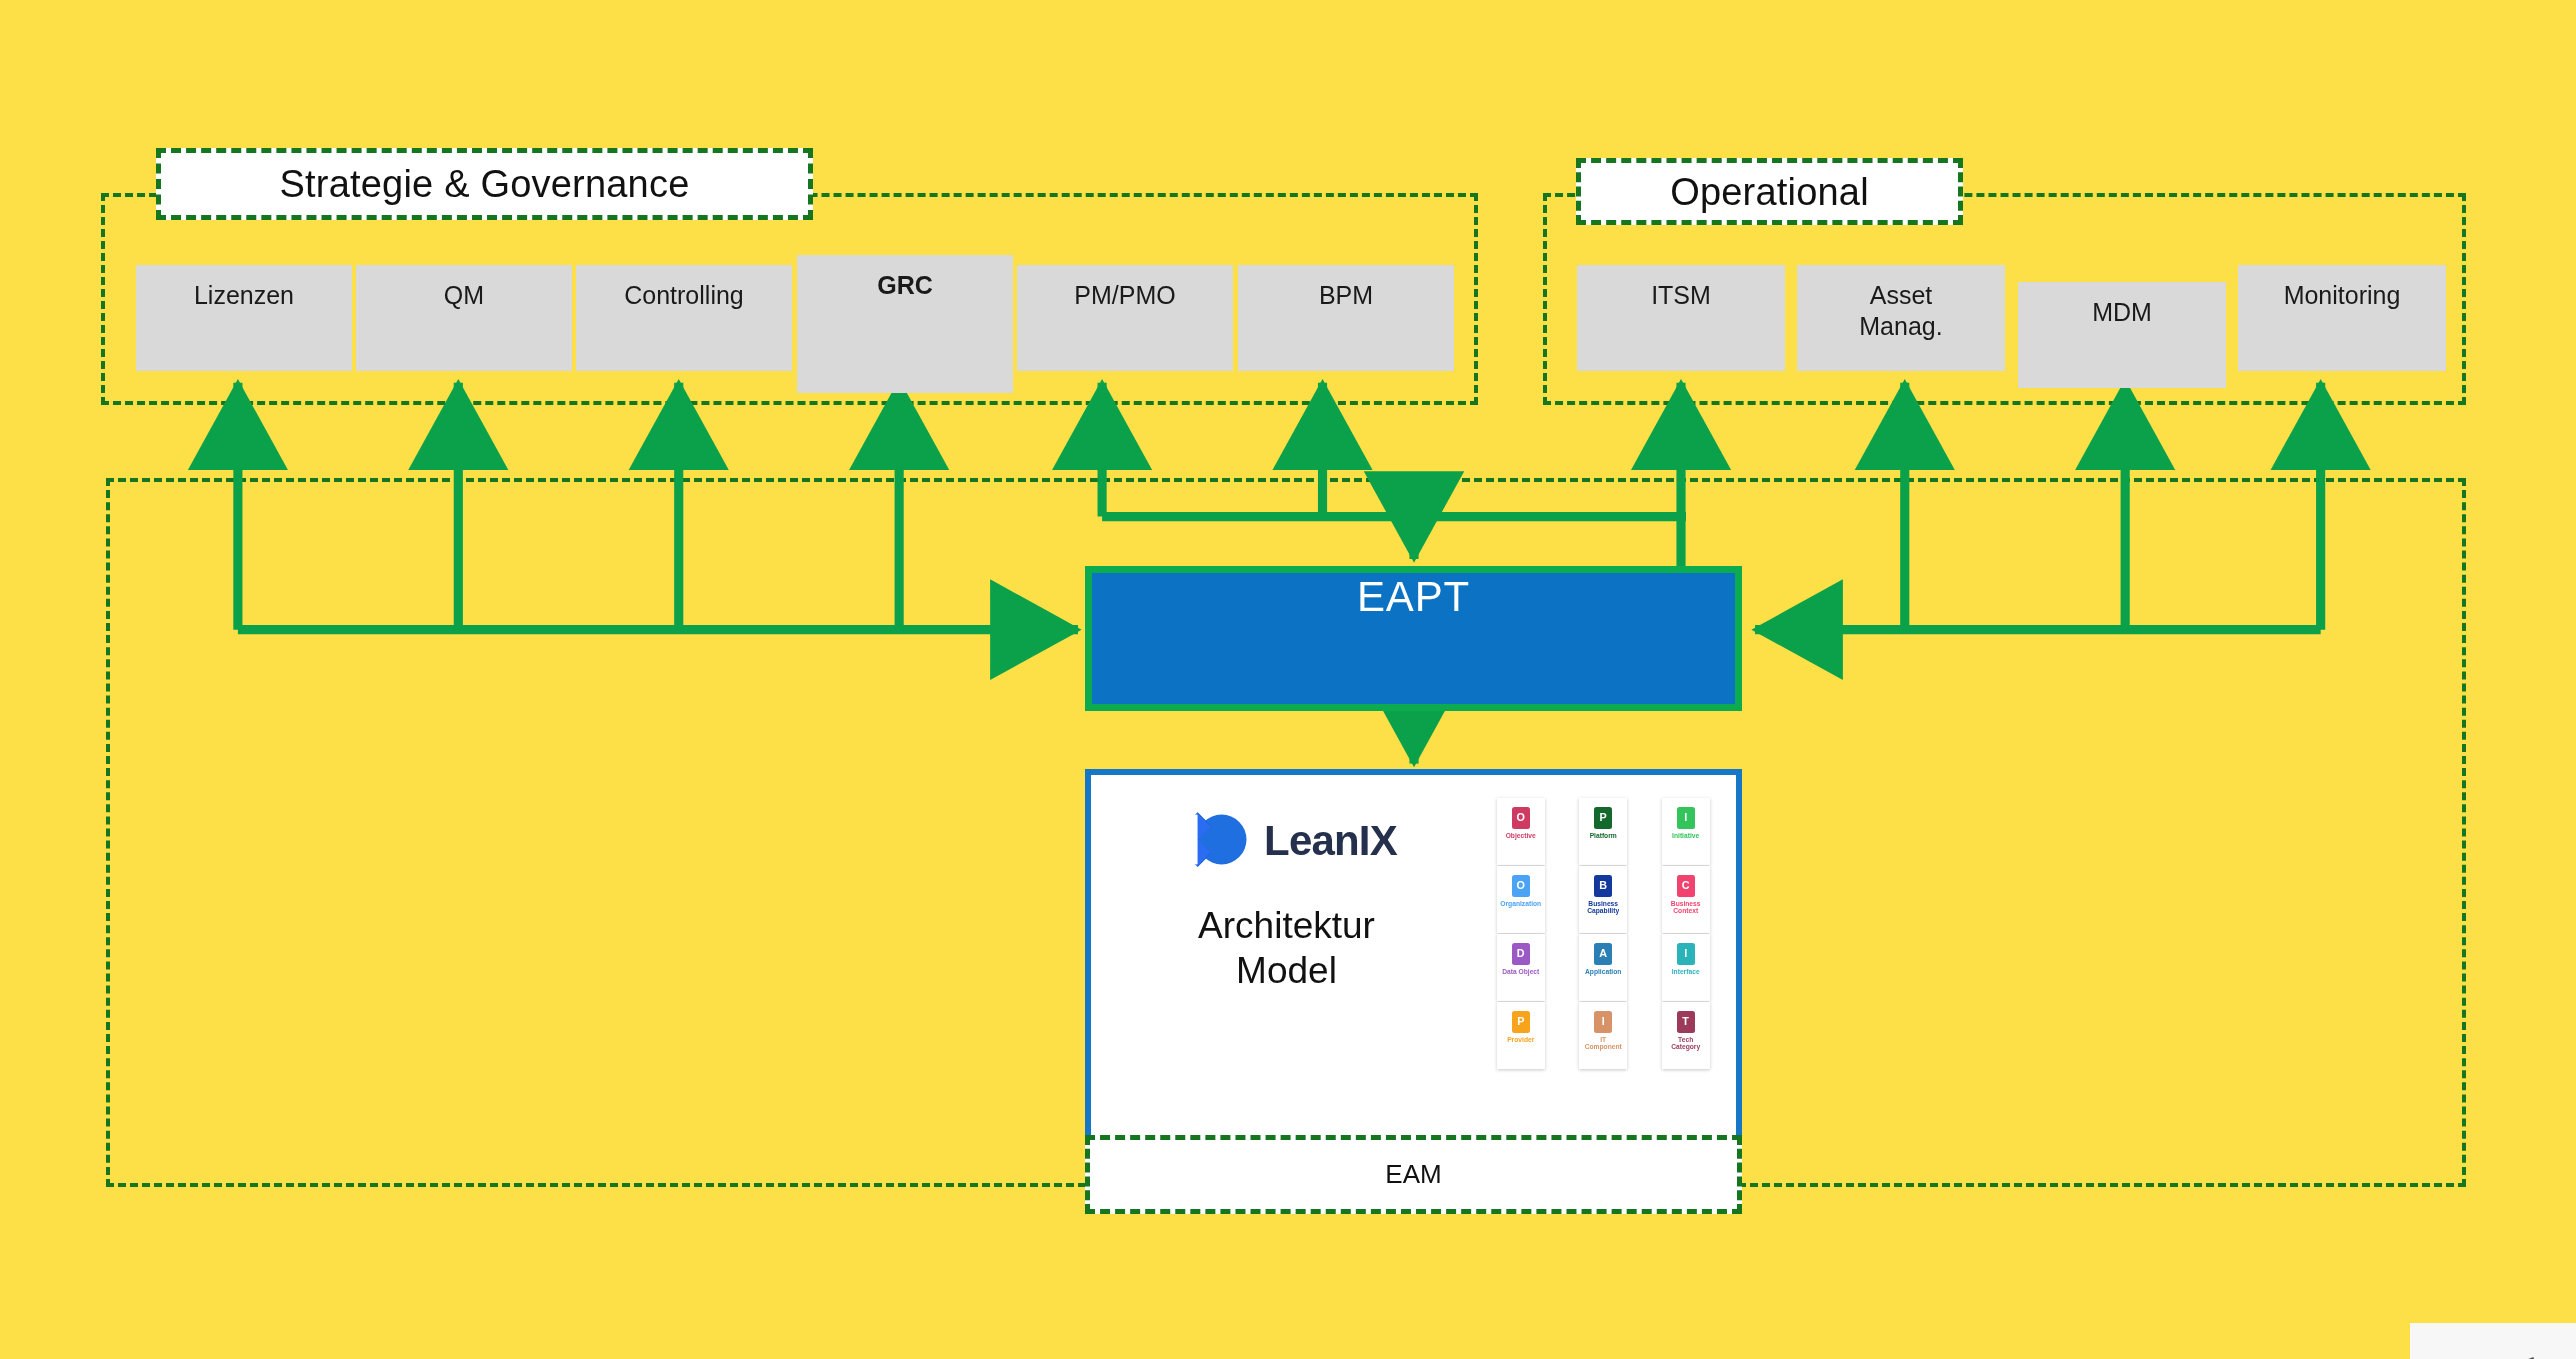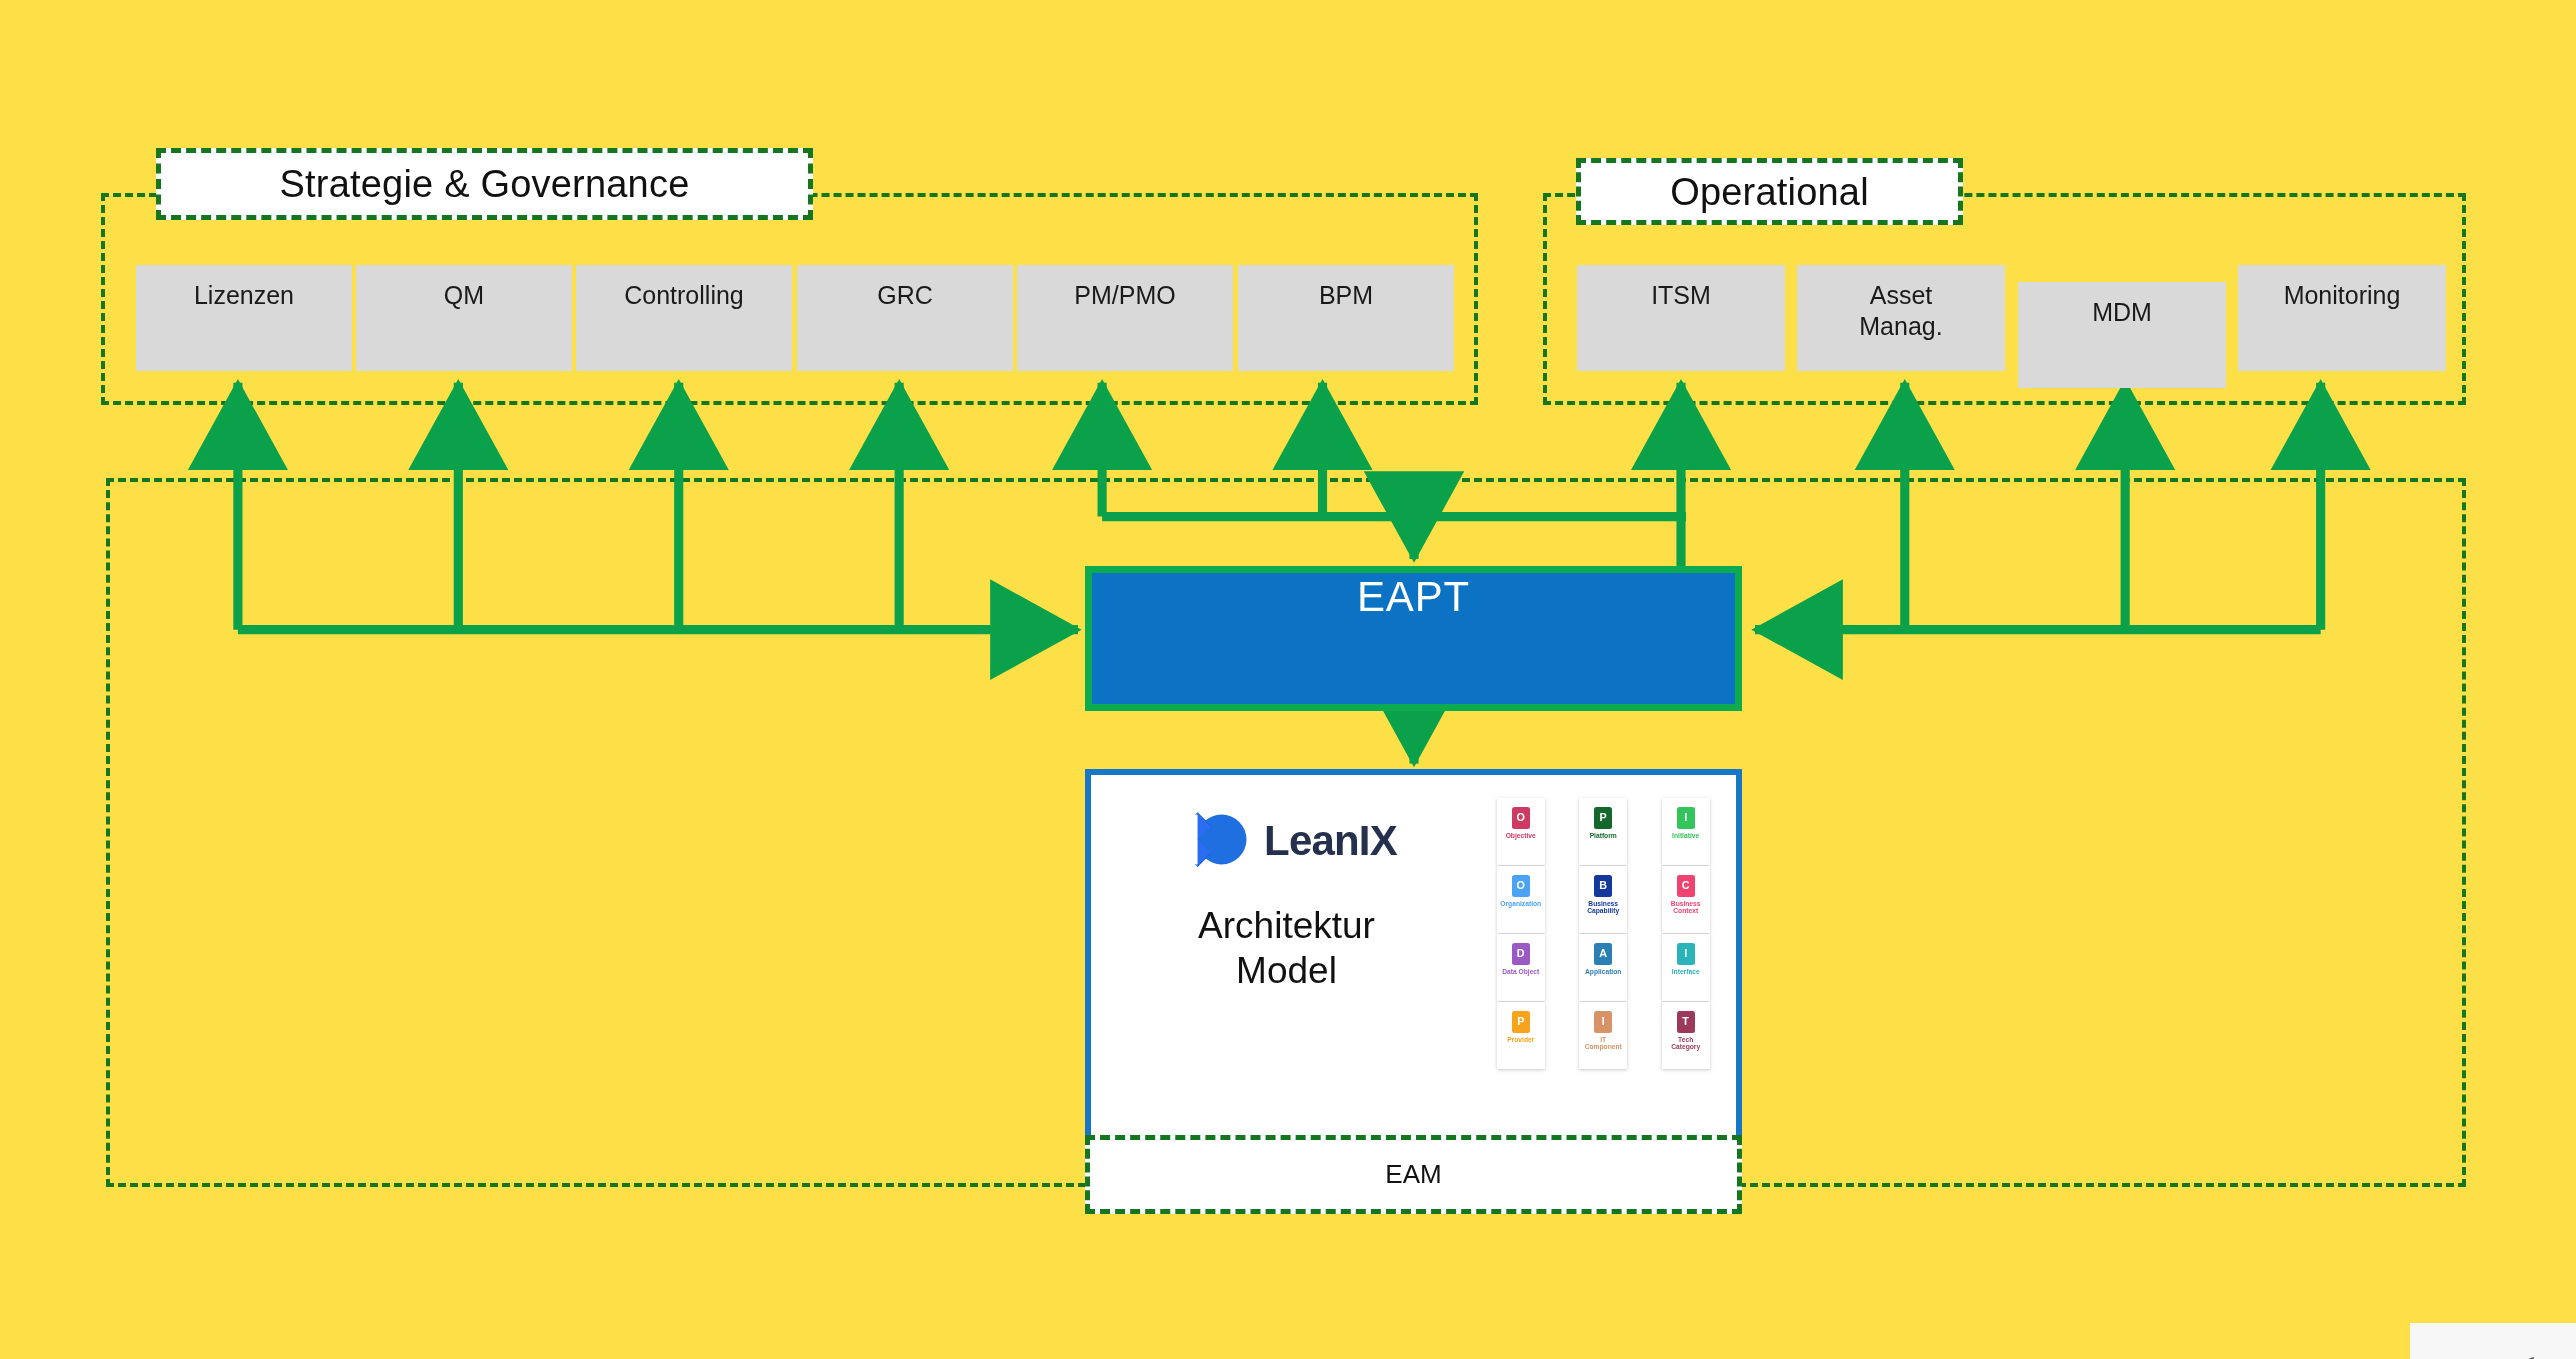--- a/index.html
+++ b/index.html
@@ -260,21 +260,21 @@
 
   <div class="cap-box" style="left:136px; top:265px; width:216px; height:106px;">
     <span class="cap-label">Lizenzen</span>
   </div>
   <div class="cap-box" style="left:356px; top:265px; width:216px; height:106px;">
     <span class="cap-label">QM</span>
   </div>
   <div class="cap-box" style="left:576px; top:265px; width:216px; height:106px;">
     <span class="cap-label">Controlling</span>
   </div>
-  <div class="cap-box" style="left:797px; top:265px; width:216px; height:106px;">
+  <div class="cap-box" style="left:797px; top:255px; width:216px; height:138px;font-weight:bold;">
     <span class="cap-label">GRC</span>
   </div>
   <div class="cap-box" style="left:1017px; top:265px; width:216px; height:106px;">
     <span class="cap-label">PM/PMO</span>
   </div>
   <div class="cap-box" style="left:1238px; top:265px; width:216px; height:106px;">
     <span class="cap-label">BPM</span>
   </div>
 
   <div class="cap-box" style="left:1577px; top:265px; width:208px; height:106px;">

